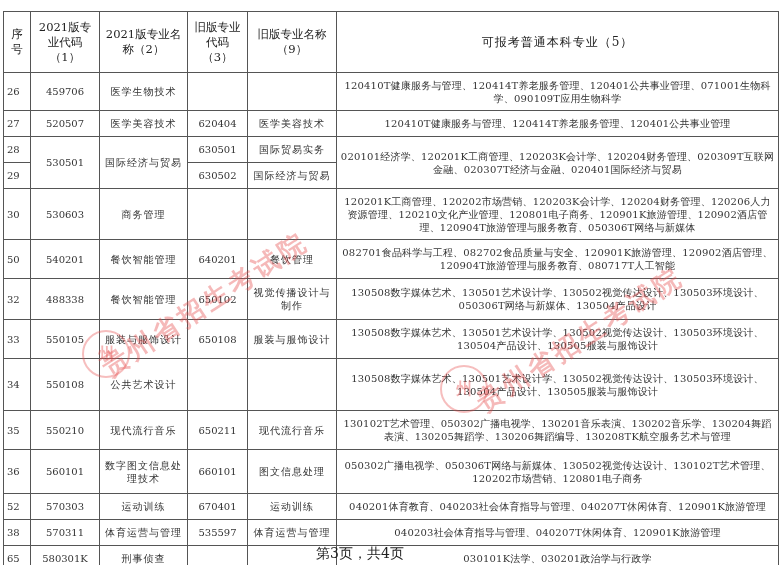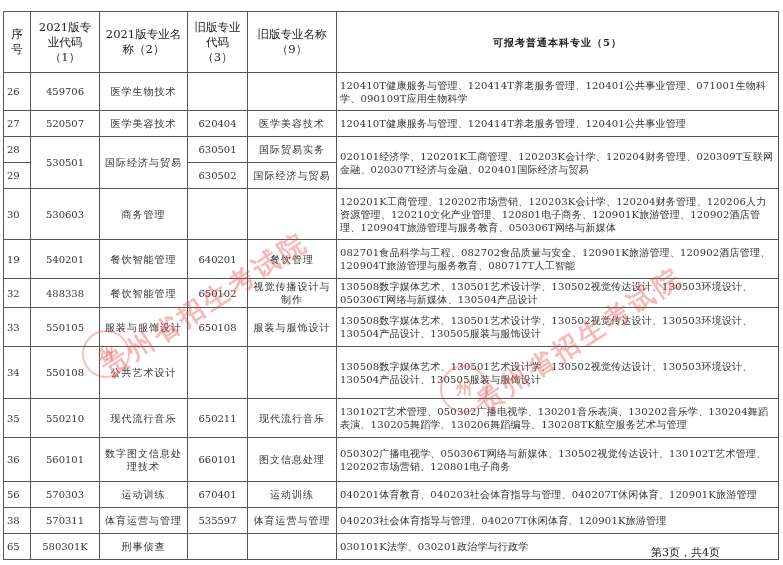--- a/index.html
+++ b/index.html
@@ -23,28 +23,28 @@
     overflow: hidden;
   }
   #doc-table th {
     font-weight: normal;
     font-size: 11.5px;
     line-height: 15px;
     color: #222;
     text-align: center;
     height: 60px;
   }
-  #doc-table th.main-head { font-weight: bold; font-size: 10px; letter-spacing: 1px; }
+  #doc-table th.main-head { font-weight: normal; font-size: 12px; letter-spacing: 1px; }
   td.c { text-align: center; }
   td.seq { font-size: 10.5px; }
   td.name { letter-spacing: 1px; }
-  td.majors { text-align: left; font-size: 9.6px; letter-spacing: 0.2px; padding-left: 3px; }
+  td.majors { text-align: center; font-size: 9.6px; letter-spacing: 0.2px; padding-left: 3px; }
   .page-footer {
     position: absolute; left: 0; width: 720px; top: 545px;
-    text-align: right; font-size: 11px; color: #222;
+    text-align: center; font-size: 14px; color: #222;
   }
   .watermark {
     position: absolute; pointer-events: none;
     color: rgba(230, 70, 70, 0.38);
     font-family: "DejaVu Sans", "Liberation Sans", sans-serif;
     font-weight: bold; font-size: 26px; letter-spacing: 4px;
     transform-origin: left top; white-space: nowrap;
   }
   .wm1 { left: 95px; top: 355px; transform: rotate(-33deg); }
   .wm2 { left: 470px; top: 390px; transform: rotate(-33deg); }
@@ -113,28 +113,28 @@
     </tr>
     <tr style="height:51px">
       <td class="seq">30</td>
       <td class="c">530603</td>
       <td class="c name">商务管理</td>
       <td class="c"></td>
       <td class="c name"></td>
       <td class="majors">120201K工商管理、120202市场营销、120203K会计学、120204财务管理、120206人力资源管理、120210文化产业管理、120801电子商务、120901K旅游管理、120902酒店管理、120904T旅游管理与服务教育、050306T网络与新媒体</td>
     </tr>
     <tr style="height:39px">
-      <td class="seq">19</td>
+      <td class="seq">50</td>
       <td class="c">540201</td>
       <td class="c name">餐饮智能管理</td>
       <td class="c">640201</td>
       <td class="c name">餐饮管理</td>
       <td class="majors">082701食品科学与工程、082702食品质量与安全、120901K旅游管理、120902酒店管理、120904T旅游管理与服务教育、080717T人工智能</td>
     </tr>
-    <tr style="height:29px">
+    <tr style="height:41px">
       <td class="seq">32</td>
       <td class="c">488338</td>
       <td class="c name">餐饮智能管理</td>
       <td class="c">650102</td>
       <td class="c name">视觉传播设计与制作</td>
       <td class="majors">130508数字媒体艺术、130501艺术设计学、130502视觉传达设计、130503环境设计、050306T网络与新媒体、130504产品设计</td>
     </tr>
     <tr style="height:39px">
       <td class="seq">33</td>
       <td class="c">550105</td>
@@ -161,21 +161,21 @@
     </tr>
     <tr style="height:44px">
       <td class="seq">36</td>
       <td class="c">560101</td>
       <td class="c name">数字图文信息处理技术</td>
       <td class="c">660101</td>
       <td class="c name">图文信息处理</td>
       <td class="majors">050302广播电视学、050306T网络与新媒体、130502视觉传达设计、130102T艺术管理、120202市场营销、120801电子商务</td>
     </tr>
     <tr style="height:26px">
-      <td class="seq">56</td>
+      <td class="seq">52</td>
       <td class="c">570303</td>
       <td class="c name">运动训练</td>
       <td class="c">670401</td>
       <td class="c name">运动训练</td>
       <td class="majors">040201体育教育、040203社会体育指导与管理、040207T休闲体育、120901K旅游管理</td>
     </tr>
     <tr style="height:26px">
       <td class="seq">38</td>
       <td class="c">570311</td>
       <td class="c name">体育运营与管理</td>

